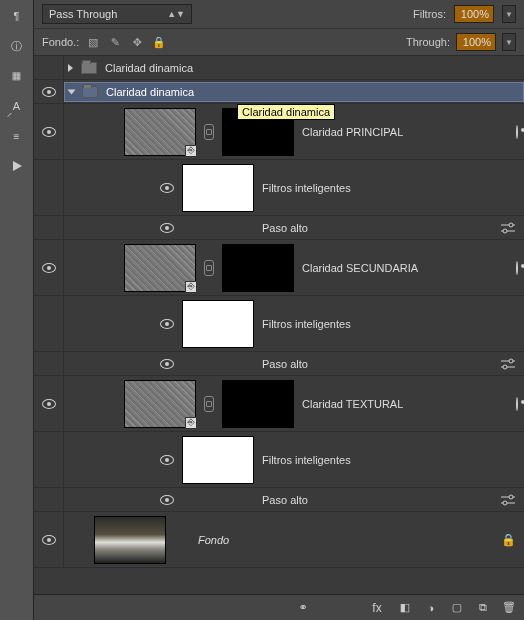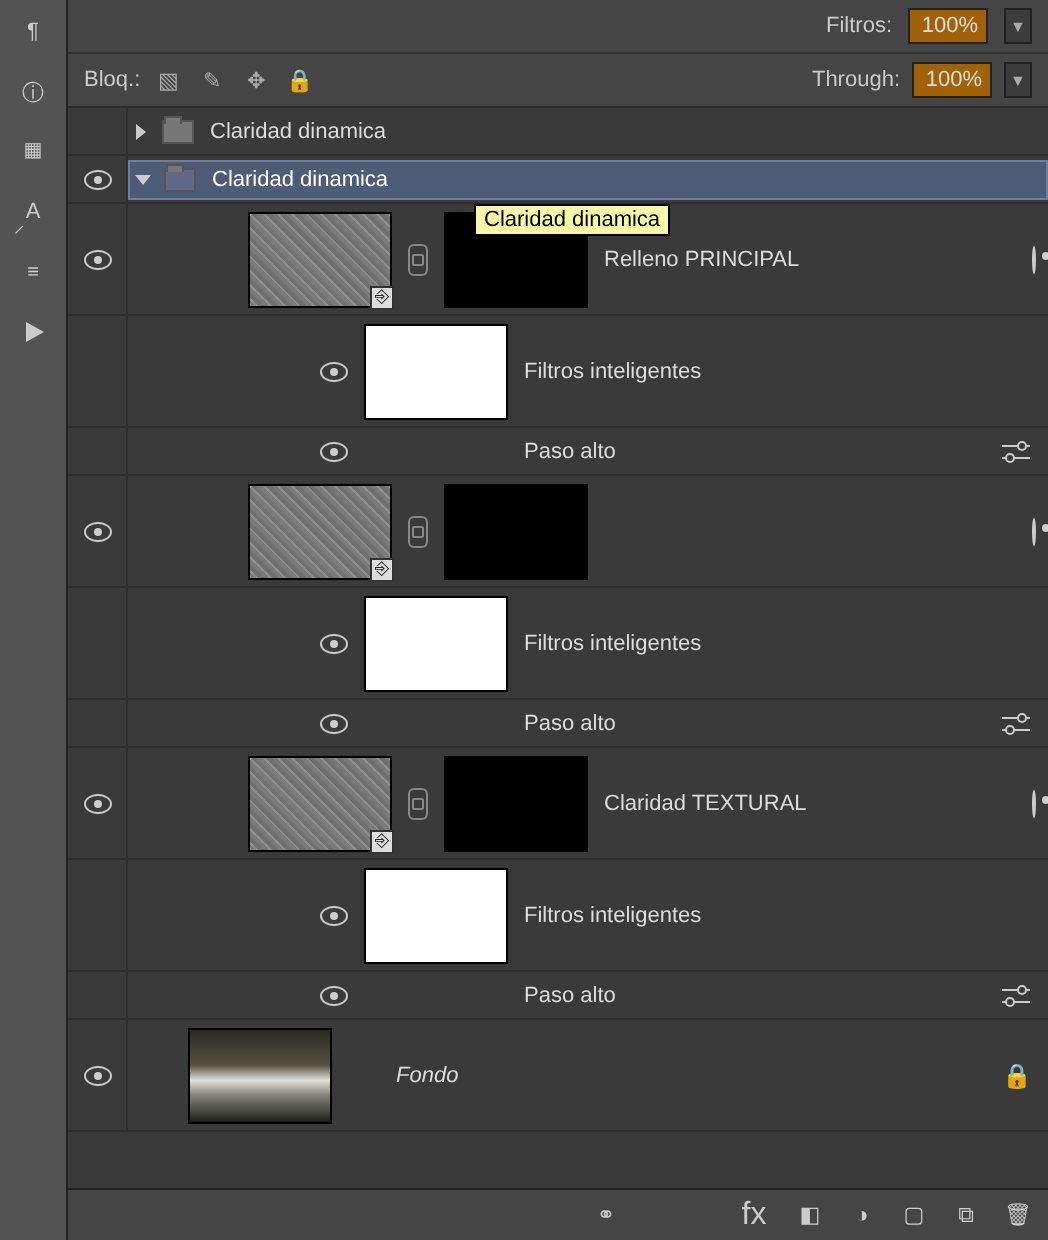--- a/index.html
+++ b/index.html
@@ -109,21 +109,21 @@
   }
   .bottombar .btn{color:#ccc;width:18px;height:18px;display:flex;align-items:center;justify-content:center;}
   .tabs{
     background:#3a3a3a;border-top:1px solid #222;height:22px;display:flex;align-items:flex-end;
   }
   .tab{
     padding:3px 10px;font-size:11px;color:#ccc;background:#454545;
     border:1px solid #222;border-bottom:none;margin-right:1px;
   }
   .tab.inactive{background:#3a3a3a;color:#999;}
-  .fxlabel{color:#ccc;font-size:16px;margin-right:2px;margin-left:48px;}
+  .fxlabel{color:#ccc;font-size:12px;margin-right:2px;margin-left:48px;}
 </style>
 </head>
 <body>
 
 <div class="leftbar">
   <div class="tool">¶</div>
   <div class="tool">ⓘ</div>
   <div class="tool" style="font-size:10px;line-height:8px;">▦</div>
   <div class="tool" style="position:relative;">
     <span style="position:relative;">A<span style="position:absolute;left:-6px;top:4px;font-size:11px;">⸝</span></span>
@@ -132,28 +132,32 @@
   <div class="tool">
     <svg width="14" height="14" viewBox="0 0 14 14">
         <polygon points="3,2 12,7 3,12" fill="#ccc"></polygon>
       </svg>
   </div>
 </div>
 
 <div class="main">
 
   <div class="topbar">
+    <div class="sel">
+      <span>Pass Through</span>
+      <span class="arr">▲▼</span>
+    </div>
     <div class="spacer"></div>
     <span class="label">Filtros:</span>
     <span class="valbox">100%</span>
     <span class="drop">▼</span>
   </div>
 
   <div class="lockrow">
-    <span class="label">Bloq.:</span>
+    <span class="label">Fondo.:</span>
     <span class="icon">▧</span>
     <span class="icon">✎</span>
     <span class="icon">✥</span>
     <span class="icon">🔒</span>
     <div class="spacer"></div>
     <span class="label">Through:</span>
     <span class="valbox">100%</span>
     <span class="drop">▼</span>
   </div>
 
@@ -184,21 +188,21 @@
           <span class="eye"></span>
         </div>
       <div class="rowbody indent2">
         <div style="position:relative;">
           <div class="thumb large noisy"></div>
           <div class="smartbadge">⎆</div>
         </div>
         <span class="link"></span>
         <div class="thumb large black"></div>
         <div class="tooltip" style="left:173px;top:-1px;">Claridad dinamica</div>
-        <span class="layer-name">Relleno PRINCIPAL</span>
+        <span class="layer-name">Claridad PRINCIPAL</span>
         <span class="right-eye"><span class="eye"></span></span>
       </div>
     </div>
     <div class="row" style="min-height:56px;">
       <div class="viscol"></div>
       <div class="rowbody indent2">
         <span style="width:50px;display:flex;justify-content:flex-end;">
             <span class="eye"></span>
           </span>
         <div class="thumb med white"></div>
@@ -228,20 +232,21 @@
       <div class="viscol">
           <span class="eye"></span>
         </div>
       <div class="rowbody indent2">
         <div style="position:relative;">
           <div class="thumb large noisy"></div>
           <div class="smartbadge">⎆</div>
         </div>
         <span class="link"></span>
         <div class="thumb large black"></div>
+        <span class="layer-name">Claridad SECUNDARIA</span>
         <span class="right-eye"><span class="eye"></span></span>
       </div>
     </div>
     <div class="row" style="min-height:56px;">
       <div class="viscol"></div>
       <div class="rowbody indent2">
         <span style="width:50px;display:flex;justify-content:flex-end;">
             <span class="eye"></span>
           </span>
         <div class="thumb med white"></div>

